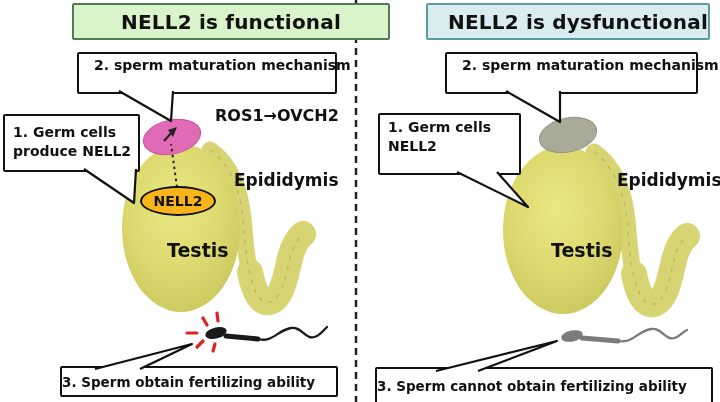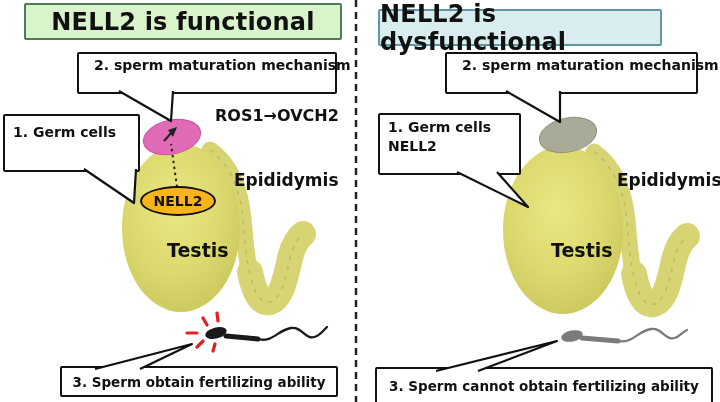--- a/index.html
+++ b/index.html
@@ -4,32 +4,32 @@
 <style>
   html,body{margin:0;padding:0;background:#fff;}
   .stage{position:relative;width:720px;height:402px;background:#fff;overflow:hidden;
          font-family:"DejaVu Sans",sans-serif;font-weight:700;color:#111;}
   .layer{position:absolute;left:0;top:0;width:720px;height:402px;pointer-events:none;}
   .layer.bottom{z-index:1;}
   .layer.top{z-index:3;}
   .box{position:absolute;box-sizing:border-box;z-index:2;background:#fff;
        border:2.2px solid #111;border-radius:2px;}
   .title-box{display:flex;align-items:center;justify-content:center;
-             font-size:24px;letter-spacing:.2px;}
+             font-size:20px;letter-spacing:.2px;margin-left:48px;}
   .title-box.func{left:24px;top:3px;width:318px;height:37px;
                   background:var(--functional-title-bg);border-color:var(--functional-title-border);}
-  .title-box.dysf{left:378px;top:9px;width:284px;height:37px;
-                  background:var(--dysfunctional-title-bg);border-color:var(--dysfunctional-title-border);}
+  .title-box.dysf{left:378px;top:3px;width:284px;height:37px;
+                  background:var(--dysfunctional-title-bg);border-color:var(--dysfunctional-title-border);justify-content:flex-end;}
   .bubble{font-size:14px;line-height:19px;padding:2px 6px 2px 15px;white-space:nowrap;}
   .bubble span{display:block;}
   .bubble.l2{left:77px;top:52px;width:260px;height:42px;}
   .bubble.l1{left:3px;top:114px;width:137px;height:58px;padding:7px 6px 0 8px;}
   .bubble.r2{left:445px;top:52px;width:253px;height:42px;}
   .bubble.r1{left:378px;top:113px;width:143px;height:62px;padding:3px 6px 0 8px;}
-  .step3{display:flex;align-items:center;justify-content:center;
+  .step3{display:flex;align-items:center;
          font-size:13.5px;white-space:nowrap;}
   .step3.l{left:60px;top:366px;width:278px;height:31px;}
   .step3.r{left:375px;top:367px;width:338px;height:38px;}
   .plain-label{position:absolute;z-index:2;white-space:nowrap;}
   .ros{left:199px;top:106px;font-size:16px;margin-left:16px;}
   .epi.l{left:234px;top:170px;font-size:17px;}
   .epi.r{left:617px;top:170px;font-size:17px;}
   .testis-label.l{left:167px;top:239px;font-size:19px;}
   .testis-label.r{left:551px;top:239px;font-size:19px;}
   .nell2-oval{position:absolute;z-index:2;left:140px;top:186px;width:76px;height:30px;
@@ -94,20 +94,21 @@
   </svg>
 
   <div class="box title-box func">
     <span>NELL2 is functional</span>
   </div>
   <div class="box bubble l2">
     <span>2. sperm maturation mechanism</span>
   </div>
   <div class="box bubble l1">
     <span>1. Germ cells</span>
+    <span>produce NELL2</span>
   </div>
   <div class="plain-label ros">ROS1→OVCH2</div>
   <div class="plain-label epi l">Epididymis</div>
   <div class="plain-label testis-label l">Testis</div>
   <div class="nell2-oval">
     <span>NELL2</span>
   </div>
   <div class="box step3 l">
     <span>3. Sperm obtain fertilizing ability</span>
   </div>

